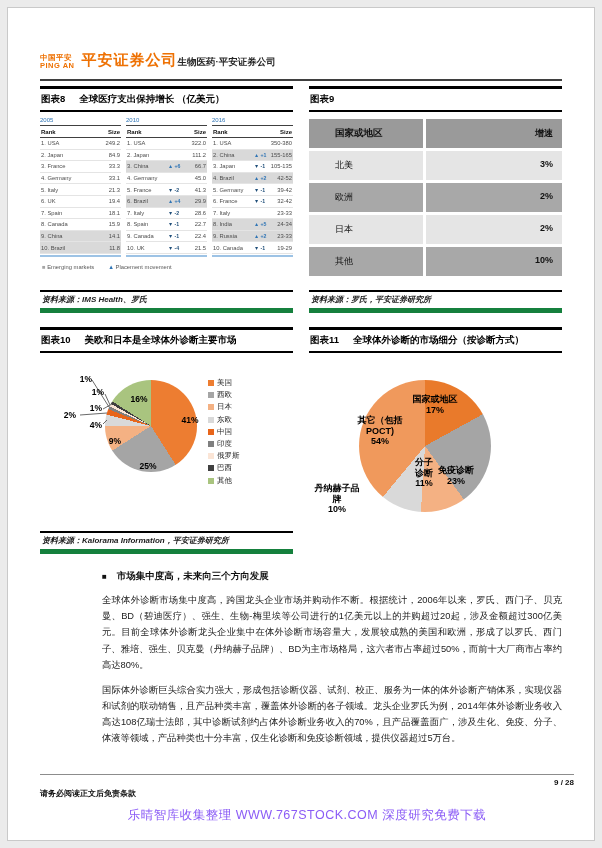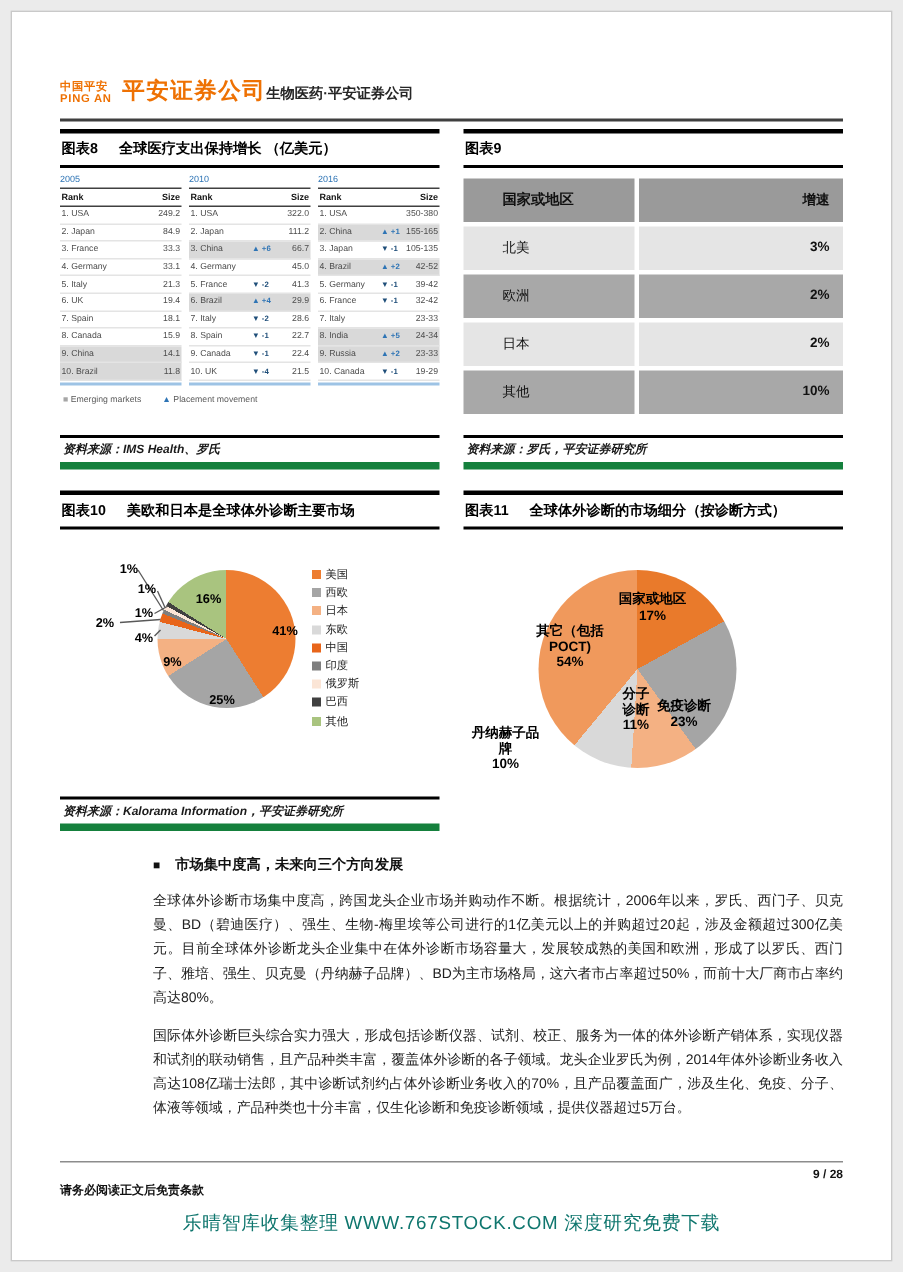--- a/index.html
+++ b/index.html
@@ -60,25 +60,25 @@
   .lg-tx { font-size:7.5px; color:#222;text-align:right; }
   .plabel { position:absolute; text-align:center; font-size:9px; font-weight:bold; color:#000; line-height:10.5px; }
 
   
   .bullet { margin:16px 0 0 62px; display:flex; align-items:center; gap:10px;
             font-size:9.5px; font-weight:bold; color:#111; }
   .bullet .sq { font-size:8px; }
   .para { margin:9px 0 0 62px; font-size:9.3px; line-height:1.74; text-align:justify; color:#222; }
 
   
-  .footer { position:absolute; left:32px; right:32px; top:766px; }
+  .footer { position:absolute; left:32px; right:20px; top:766px; }
   .footer-rule { border-top:1px solid #8c8c8c; }
   .pagenum { text-align:right; font-size:8px; font-weight:bold; color:#111; margin-top:3px; }
   .disclaimer { font-size:8px; font-weight:bold; color:#111; margin-top:1px; }
-  .banner { text-align:center; font-size:12.5px; color:#0f766e; margin-top:8px; letter-spacing:0.5px; }
+  .banner { text-align:center; font-size:12.5px; color:#8b5cf6; margin-top:8px; letter-spacing:0.5px; }
 </style>
 </head>
 <body>
 
 <div class="page">
 
   <div class="header">
     <div class="brand">
       <div class="logo">
         <div>中国平安</div>

